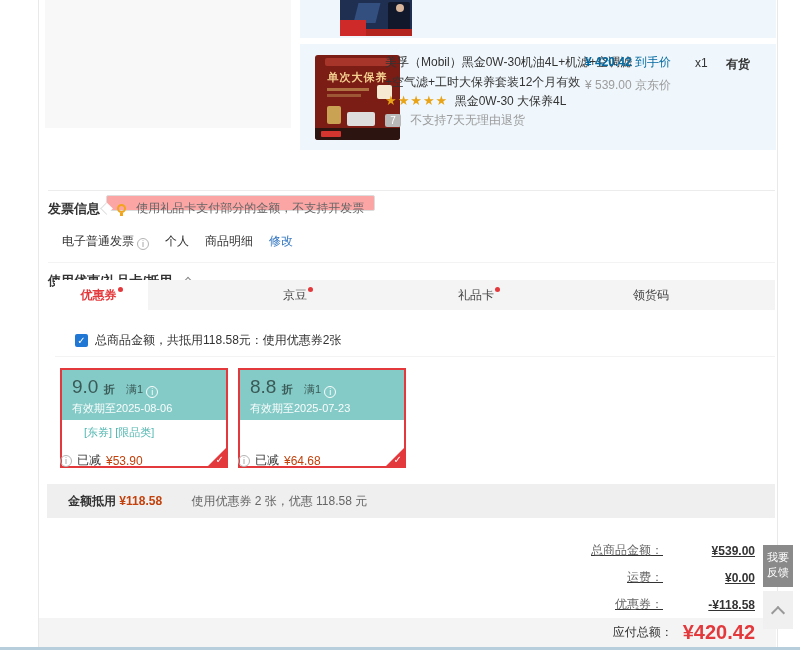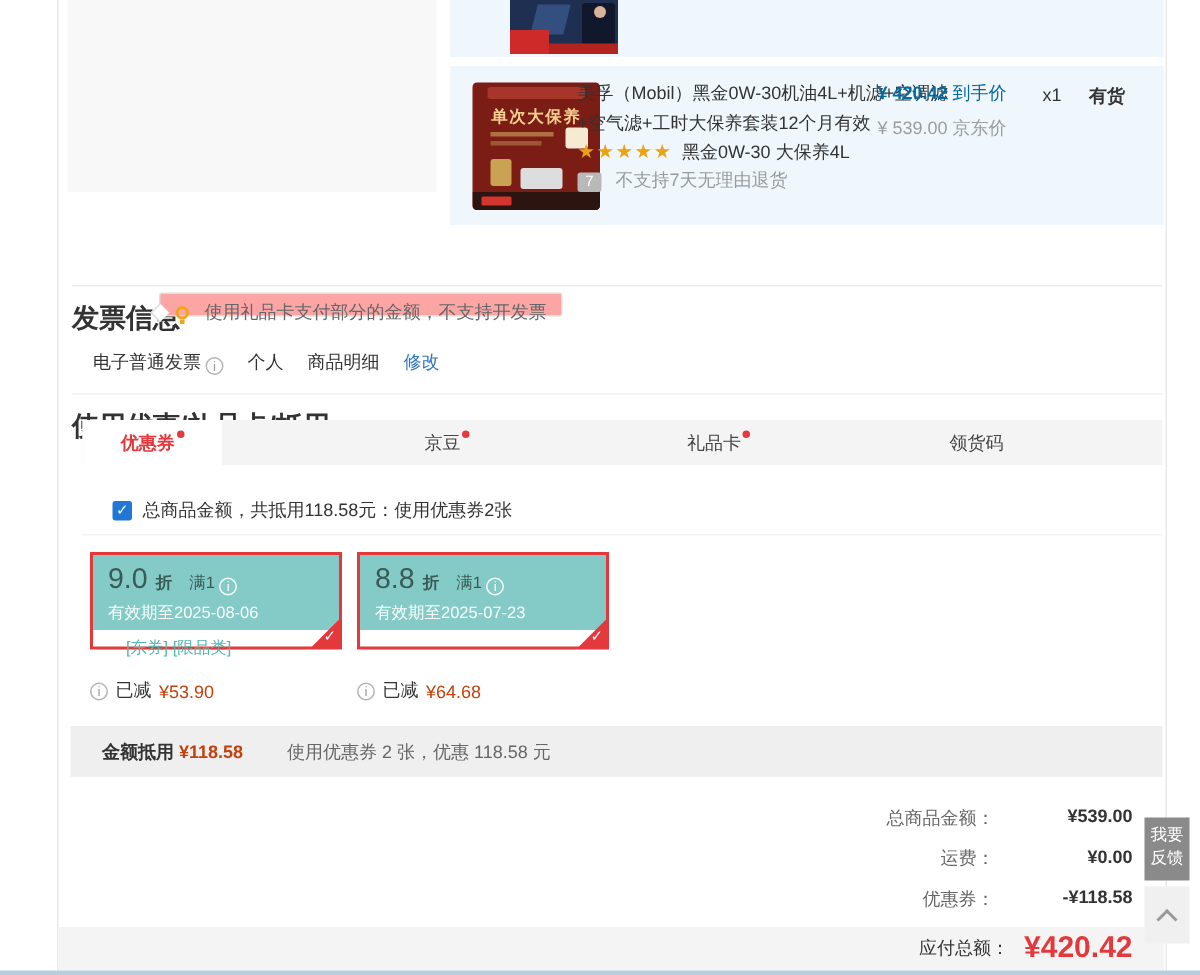--- a/index.html
+++ b/index.html
@@ -45,21 +45,21 @@
   .rating { left:85px; top:49px; }
   .stars { color:#e8a317; font-size:13px; letter-spacing:1px; }
   .rating-txt { margin-left:3px; }
   .return-row { left:85px; top:68px; color:#9a9a9a; }
   .badge7 { display:inline-block; background:#b9b9b9; color:#fff; font-size:10px; width:16px; height:13px;
             line-height:13px; text-align:center; border-radius:2px; margin-right:6px; }
 
   .sep { position:absolute; height:1px; background:#ececec; }
 
   
-  .sec-title { font-weight:bold; font-size:18px; color:#333; }
+  .sec-title { font-weight:bold; font-size:13px; color:#333; }
   .tooltip { left:106px; top:195px; height:16px; border:1px solid #ddd; background:#fca5a5; padding:0 10px;
              line-height:24px; color:#666; white-space:nowrap; border-radius:2px; }
   .tooltip::before { content:""; position:absolute; left:-5px; top:8px; width:8px; height:8px; background:#fff;
                      border-left:1px solid #ddd; border-bottom:1px solid #ddd; transform:rotate(45deg); }
   .bulb { display:inline-block; width:9px; height:9px; border:2px solid #f2a51b; border-radius:50%;
           position:relative; margin-right:7px; vertical-align:-1px; }
   .bulb::after { content:""; position:absolute; left:1px; bottom:-5px; width:3px; height:3px; background:#f2a51b; }
   .invoice-row { left:62px; top:233px; display:flex; gap:16px; align-items:center; }
   .link-blue { color:#2f74c0; cursor:pointer; }
   .icircle { display:inline-block; width:12px; height:12px; border:1px solid #b3b3b3; border-radius:50%;
@@ -74,41 +74,41 @@
   .tab { position:absolute; top:0; height:30px; line-height:30px; color:#444; cursor:pointer; }
   .tab.active { left:0; width:93px; text-align:center; background:#fff; color:#e4393c; font-weight:bold; }
   .dot { display:inline-block; width:5px; height:5px; background:#e4393c; border-radius:50%;
          position:relative; top:-7px; margin-left:1px; }
 
   .combo-row { left:75px; top:332px; display:flex; align-items:center; gap:7px; }
   .checkbox { width:13px; height:13px; background:#2077d4; border-radius:2px; color:#fff; font-size:10px;
               line-height:13px; text-align:center; cursor:pointer; }
 
   
-  .coupon { top:368px; width:168px; height:65px; border:2px solid #e4393c; background:#fff; cursor:pointer; }
+  .coupon { top:368px; width:168px; height:100px; border:2px solid #e4393c; background:#fff; cursor:pointer; }
   .coupon-top { height:50px; background:#84cbc7; padding:6px 0 0 10px; color:#3a5a57; }
   .c-big { font-size:19px; }
   .c-unit { font-size:11px; font-weight:bold; margin-left:2px; }
   .c-cond { font-size:11px; margin-left:8px; }
   .c-valid { margin-top:3px; color:rgba(255,255,255,.95); font-size:11px; }
   .coupon-tags { height:24px; line-height:24px; padding-left:22px; color:#53b7b1; font-size:11px; }
   .coupon-corner { position:absolute; right:-1px; bottom:-1px; width:0; height:0;
                    border-left:20px solid transparent; border-bottom:20px solid #e4393c; }
   .coupon-check { position:absolute; right:2px; bottom:1px; color:#fff; font-size:10px; }
   .reduced { top:452px; display:flex; align-items:center; gap:5px; }
   .reduced .icircle { margin-left:0; }
   .red-txt { color:#c2410c; }
 
   .amount-bar { left:47px; top:484px; width:728px; height:34px; background:#efefef; line-height:34px; padding-left:21px; }
   .amount-bar b { font-weight:bold; }
   .amount-desc { color:#666; margin-left:26px; }
 
   
   .summary { left:435px; top:537px; width:320px; }
-  .srow { display:flex; justify-content:flex-end; height:27px; }
+  .srow { display:flex; justify-content:flex-end; align-items:center; height:27px;text-decoration:underline; }
   .slabel { color:#666; }
   .svalue { width:92px; text-align:right; font-weight:bold; color:#333; }
   .total-bar { left:39px; top:618px; width:737px; height:29px; background:#f4f4f4; display:flex;
                justify-content:flex-end; align-items:center; padding-right:21px; }
   .total-value { color:#e4393c; font-size:20px; font-weight:bold; margin-left:10px; }
   .bottom-strip { left:0; top:647px; width:800px; height:3px; background:#b7cedd; }
 
   
   .feedback-btn { left:763px; top:545px; width:30px; height:42px; background:#8a8a8a; color:#fff; font-size:11px;
                   line-height:15px; text-align:center; padding-top:5px; cursor:pointer; }

